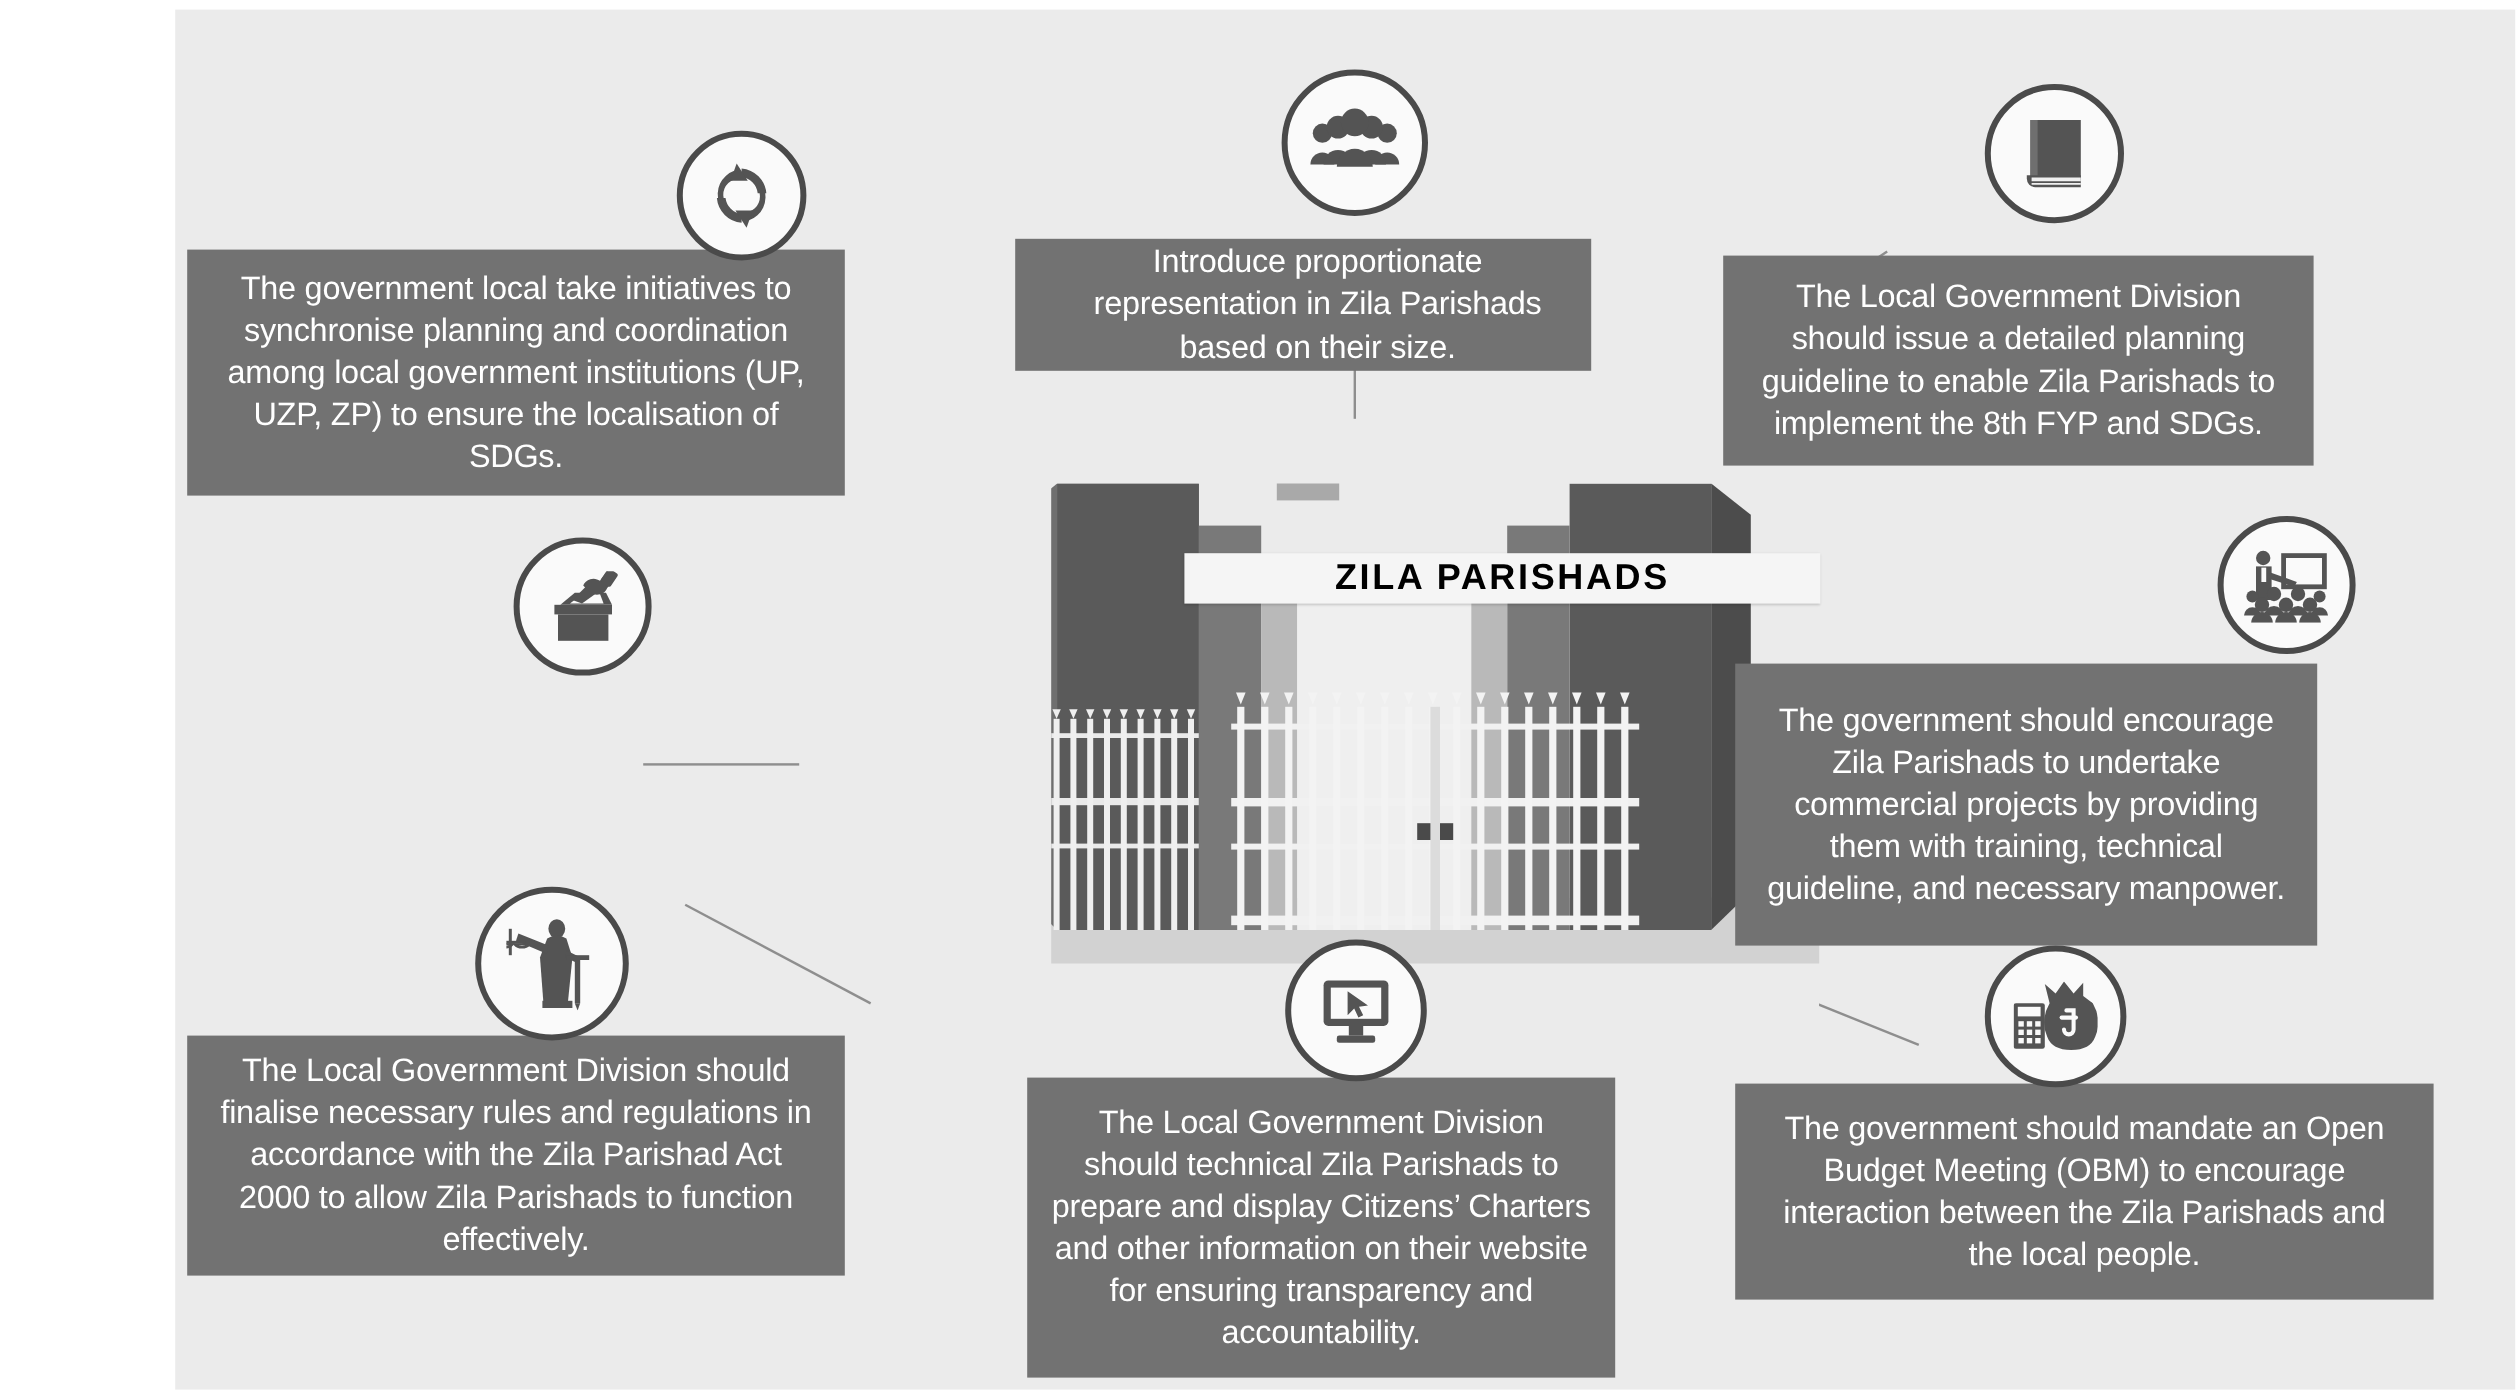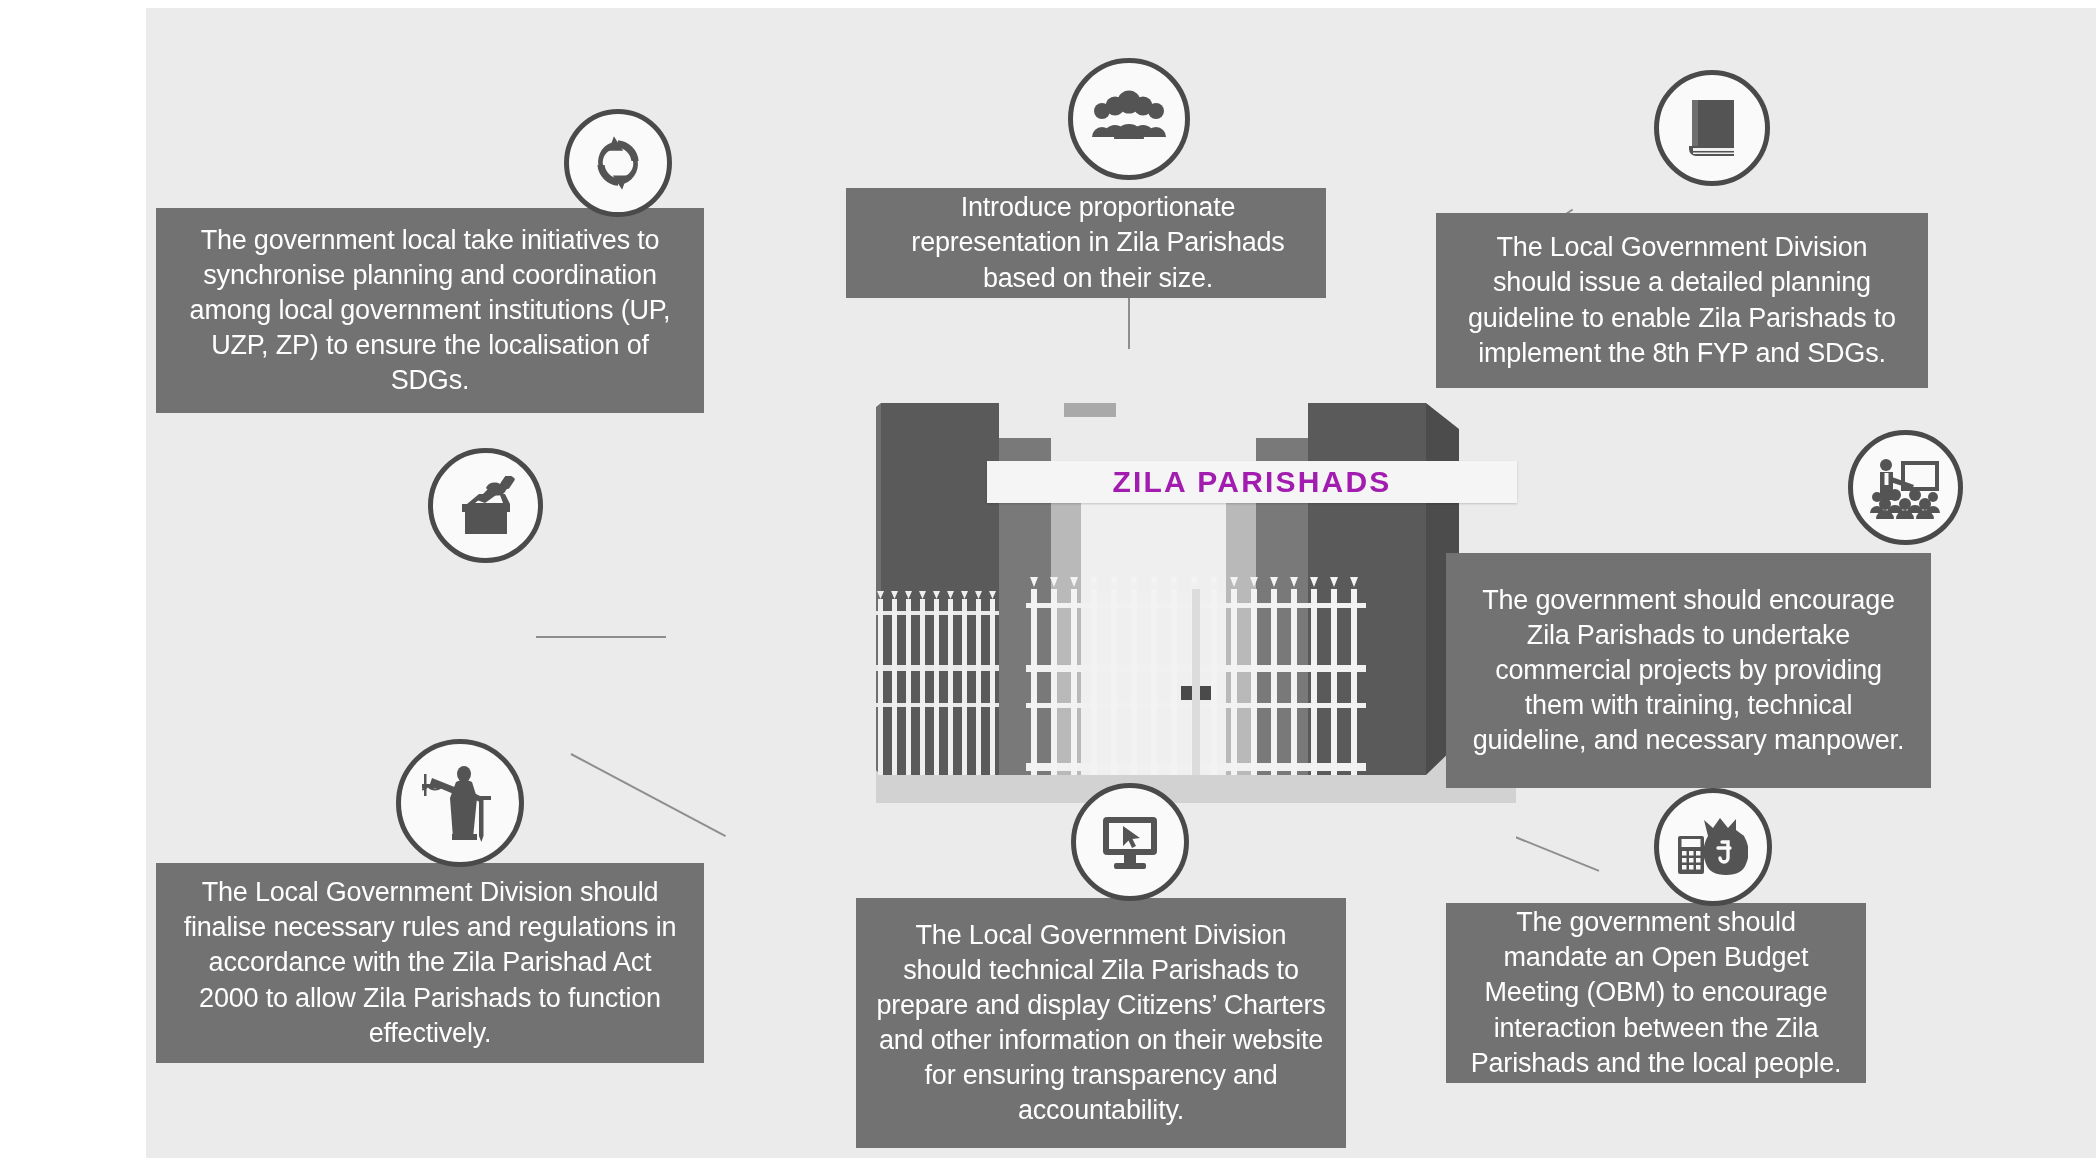--- a/index.html
+++ b/index.html
@@ -59,21 +59,21 @@
   #banner{
     position:absolute;
     left:841px;top:453px;
     width:530px;height:42px;
     background:#f5f5f5;
     display:flex;align-items:center;justify-content:center;
     z-index:8;
     box-shadow:0 1px 2px rgba(0,0,0,.18);
   }
   #banner span{
-    font-size:30px;font-weight:bold;color:#a21caf;
+    font-size:30px;font-weight:bold;color:#000000;
     letter-spacing:2.2px;
     font-family:"Liberation Sans",sans-serif;
   }
 </style>
 </head>
 <body>
 
 <div id="stage">
   <div id="canvas">
 
@@ -201,21 +201,21 @@
       <svg width="66" height="66" viewBox="0 0 64 64" aria-hidden="true">
         <path d="M32 10 A22 22 0 0 1 52 30 L45 30 A15 15 0 0 0 32 17 Z" fill="#545454"></path>
         <path d="M50 26 A20 20 0 0 1 38 52 L38 45 A13 13 0 0 0 45.5 27 Z" fill="#545454"></path>
         <path d="M32 54 A22 22 0 0 1 12 34 L19 34 A15 15 0 0 0 32 47 Z" fill="#545454"></path>
         <path d="M14 38 A20 20 0 0 1 26 12 L26 19 A13 13 0 0 0 18.5 37 Z" fill="#545454"></path>
         <polygon points="23,20 37,20 28,6" fill="#545454"></polygon>
         <polygon points="41,44 27,44 36,58" fill="#545454"></polygon>
       </svg>
     </div>
 
-    <div class="box" style="left:700px;top:180px;width:480px;height:110px;padding-left:44px;">
+    <div class="box" style="left:700px;top:191px;width:480px;height:110px;padding-left:44px;">
       <span>Introduce proportionate representation in Zila Parishads based on their size.</span>
     </div>
     <div class="badge" style="left:922px;top:50px;width:122px;height:122px;">
       <svg width="78" height="60" viewBox="0 0 78 60" aria-hidden="true">
         <circle cx="12" cy="22" r="8" fill="#545454"></circle>
         <path d="M2 48 a10 10 0 0 1 20 0 z" fill="#545454"></path>
         <circle cx="66" cy="22" r="8" fill="#545454"></circle>
         <path d="M56 48 a10 10 0 0 1 20 0 z" fill="#545454"></path>
         <circle cx="25" cy="17" r="9.5" fill="#545454"></circle>
         <path d="M13 48 a12 12 0 0 1 24 0 z" fill="#545454"></path>
@@ -308,21 +308,21 @@
     <div class="badge" style="left:925px;top:775px;width:118px;height:118px;">
       <svg width="62" height="58" viewBox="0 0 62 58" aria-hidden="true">
         <rect x="4" y="4" width="54" height="38" rx="4" fill="#545454"></rect>
         <rect x="10" y="10" width="42" height="26" fill="#fafafa"></rect>
         <rect x="25" y="42" width="12" height="8" fill="#545454"></rect>
         <rect x="15" y="50" width="32" height="6" rx="2" fill="#545454"></rect>
         <path d="M24 13 L24 33 L29.5 27.5 L33 35 L37 33 L33.5 26 L41 25 Z" fill="#545454"></path>
       </svg>
     </div>
 
-    <div class="box" style="left:1300px;top:895px;width:420px;height:180px;">
+    <div class="box" style="left:1300px;top:895px;width:582px;height:180px;">
       <span>The government should mandate an Open Budget Meeting (OBM) to encourage interaction between the Zila Parishads and the local people.</span>
     </div>
     <div class="badge" style="left:1508px;top:780px;width:118px;height:118px;">
       <svg width="70" height="58" viewBox="0 0 70 58" aria-hidden="true">
 
         <rect x="0" y="18" width="26" height="38" rx="2" fill="#545454"></rect>
         <rect x="3.5" y="21" width="19" height="8" fill="#fafafa"></rect>
         <g fill="#fafafa">
           <rect x="4" y="33" width="4.5" height="4.5"></rect>
           <rect x="11" y="33" width="4.5" height="4.5"></rect>

